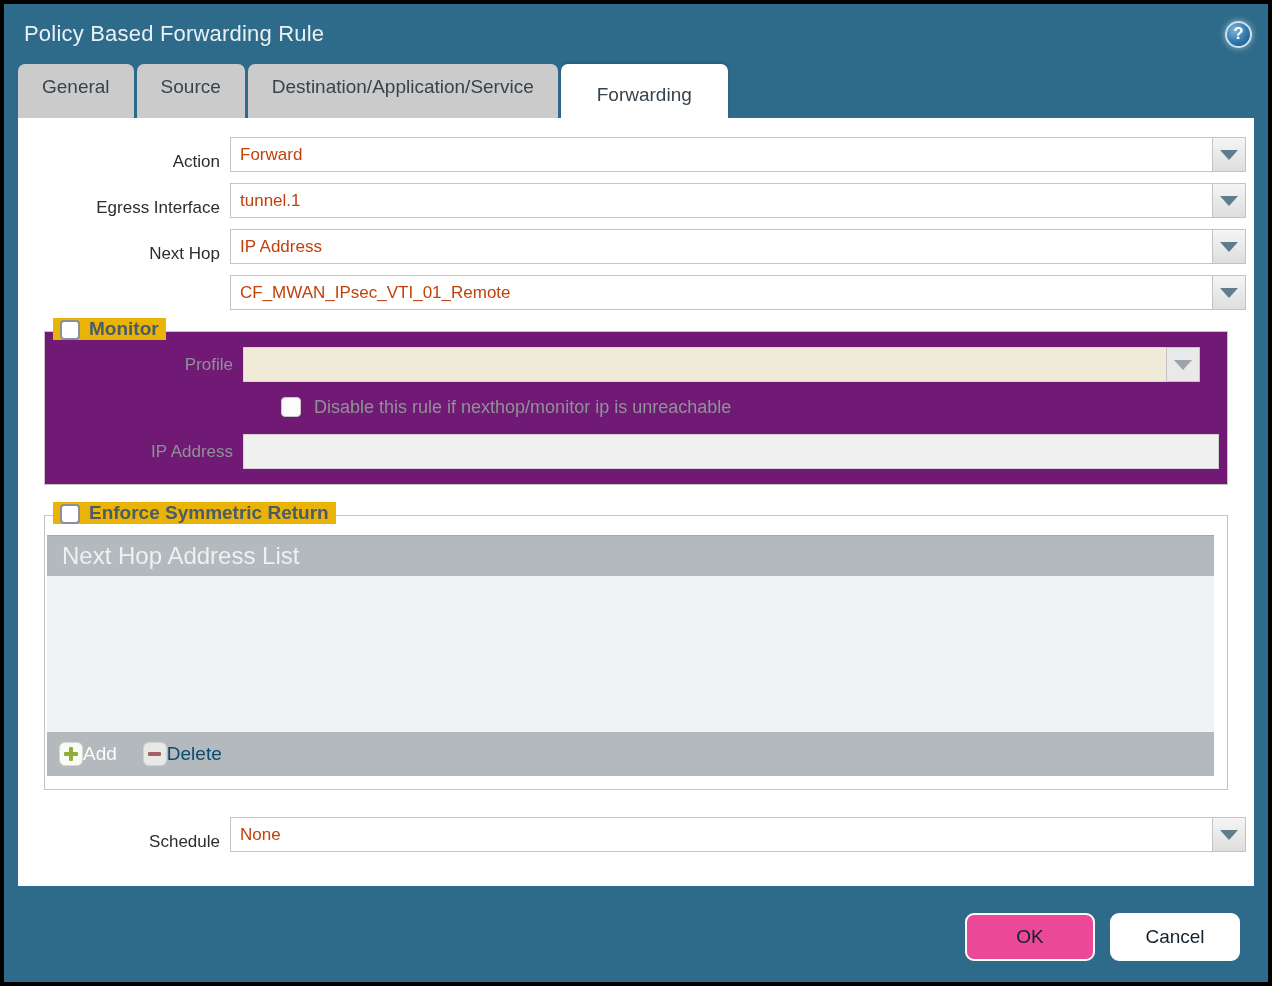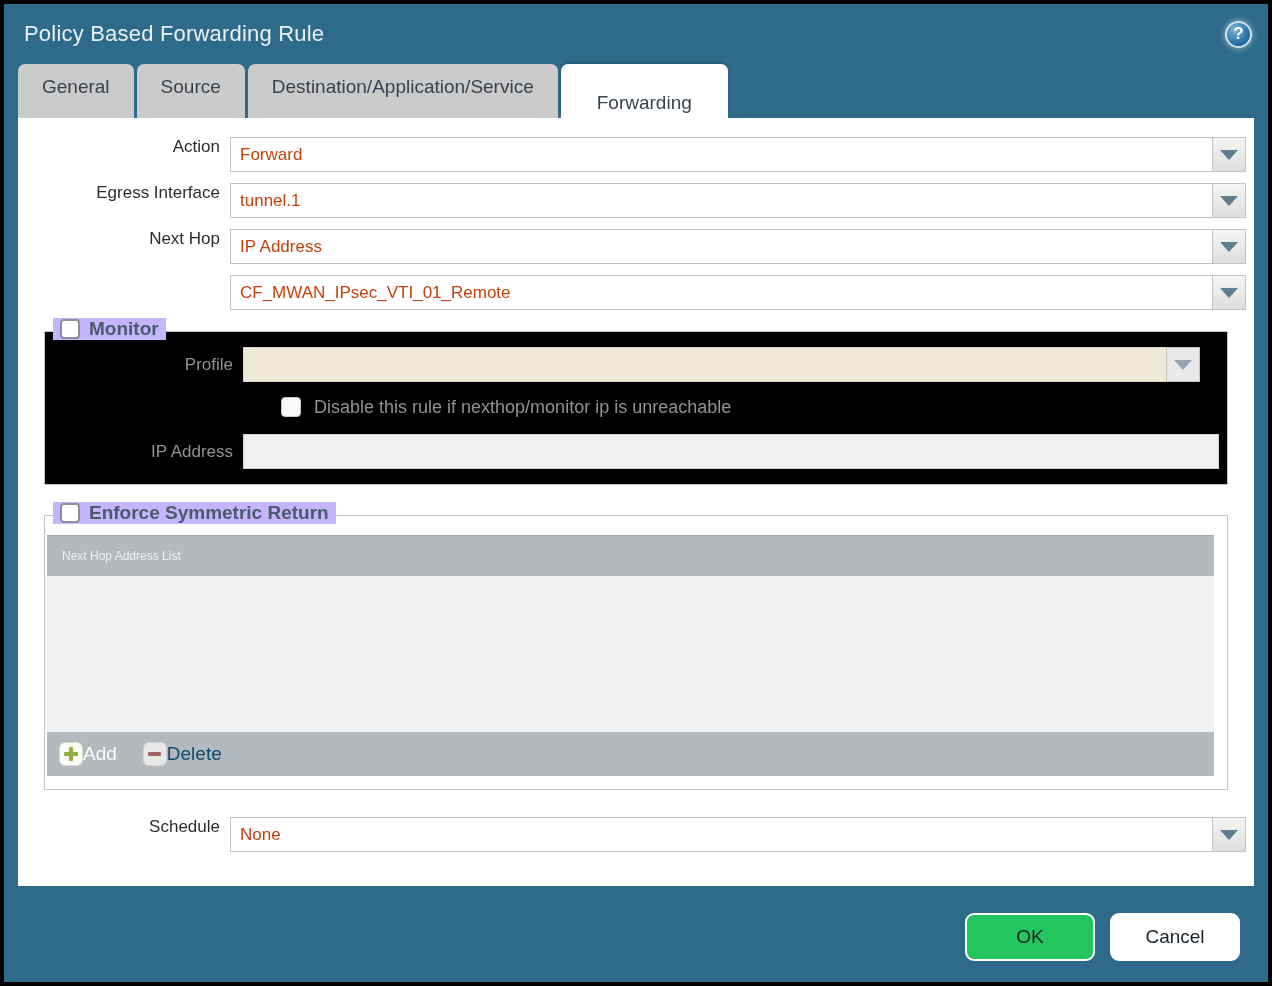--- a/index.html
+++ b/index.html
@@ -50,37 +50,37 @@
     background: #cbcbcb;
     color: #39434c;
     font-size: 19px;
     padding: 12px 24px 13px 24px;
     border-radius: 7px 7px 0 0;
     cursor: pointer;
     white-space: nowrap;
   }
   .tab.active {
     background: #ffffff;
-    padding-top: 28px;
+    padding-top: 20px;
     padding-left: 36px;
     padding-right: 36px;
     box-shadow: 0 -2px 3px rgba(0,0,0,0.15);
   }
 
   
   .panel {
     background: #ffffff;
     margin: 0 14px;
     height: 768px;
     padding: 19px 8px 0 0;
   }
 
   .form-row {
     display: flex;
-    align-items: flex-start;
+    align-items: flex-end;
     margin-bottom: 11px;
     height: 35px;
   }
   .form-label {
     width: 212px;
     text-align: right;
     padding-right: 10px;
     font-size: 17px;
     color: #2d2d2d;
     flex: none;
@@ -123,45 +123,45 @@
   
   .fieldset {
     border: 1px solid #c4c4c4;
     margin: 0 18px 0 26px;
     position: relative;
   }
   .fieldset-legend {
     position: absolute;
     top: -14px;
     left: 8px;
-    background: #c4b5fd;
+    background: #eab308;
     padding: 0 7px;
     display: flex;
-    align-items: center;
+    align-items: flex-end;
     gap: 9px;
     font-size: 19px;
     font-weight: bold;
     color: #4a5b6b;
   }
   .cb {
     width: 20px; height: 20px;
     border: 2px solid #8a9097;
     border-radius: 4px;
     background: #fff;
     cursor: pointer;
     flex: none;
   }
   .cb.disabled {
     border: 1px solid #c6c6c6;
     background: #fbfbfb;
     cursor: default;
   }
 
   .monitor-body {
-    background: #000000;
+    background: #701a75;
     margin-top: 0;
     padding: 15px 0 15px 0;
   }
   .monitor-row {
     display: flex;
     align-items: center;
     height: 35px;
     margin-bottom: 12px;
   }
   .monitor-row:last-child { margin-bottom: 0; }
@@ -196,21 +196,21 @@
     border: 1px solid #d2d2d2;
     margin-right: 8px;
   }
 
   
   .enforce-body { padding: 19px 13px 13px 2px; }
   .nhtable { width: 100%; }
   .nhtable-header {
     background: #b3b9bd;
     color: #eef1f2;
-    font-size: 12px;
+    font-size: 24px;
     height: 41px;
     display: flex;
     align-items: center;
     padding-left: 15px;
     border-top: 1px solid #a3a9ad;
   }
   .nhtable-body {
     background: #f0f1f2;
     height: 156px;
   }
@@ -268,21 +268,21 @@
   .btn {
     min-width: 130px;
     height: 48px;
     border: 2px solid #fff;
     border-radius: 9px;
     font-family: "Liberation Sans", sans-serif;
     font-size: 19px;
     color: #16222b;
     cursor: pointer;
   }
-  .btn-ok { background: #22c55e; text-align: center; }
+  .btn-ok { background: #ec4899; text-align: center; }
   .btn-cancel { background: #ffffff; }
 </style>
 </head>
 <body>
 
 <div class="titlebar">
   <h1>Policy Based Forwarding Rule</h1>
   <div class="help-btn">?</div>
 </div>
 

